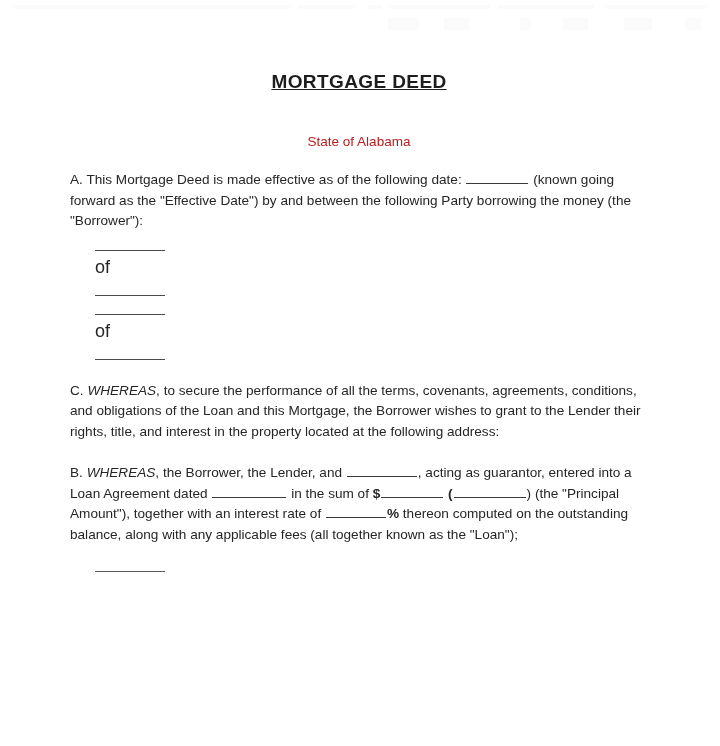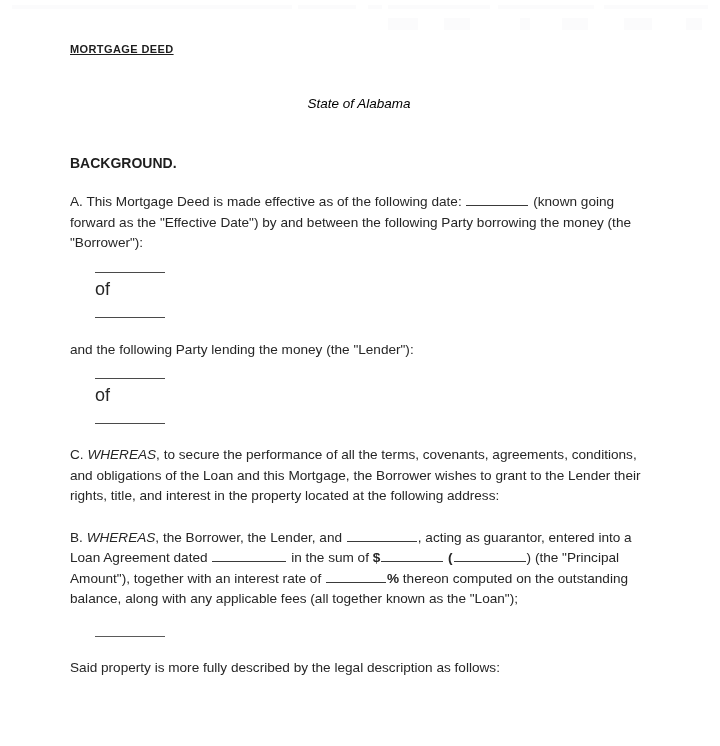--- a/index.html
+++ b/index.html
@@ -33,37 +33,36 @@
   }
 
   .doc-body {
     position: absolute;
     left: 70px;
     top: 0;
     width: 578px;
   }
 
   .doc-title {
-    text-align: left;
+    text-align: center;
     font-weight: bold;
-    font-size: 11px;
+    font-size: 19px;
     letter-spacing: 0.4px;
     text-decoration: underline;
     margin: 0;
-    padding-top: 43px;
+    padding-top: 71px;
     color: #1d1d1d;
   }
 
   .doc-subtitle {
     text-align: center;
-    font-style: italic;
     font-size: 13.5px;
     margin: 0;
     padding-top: 41px;
-    color: #000000;
+    color: #b91c1c;
   }
 
   .section-heading {
     font-weight: bold;
     font-size: 14px;
     margin: 0;
     padding-top: 44px;
     color: #1d1d1d;
   }
 
@@ -143,36 +142,34 @@
     <i style="left:624px; top:18px; width:28px;  height:12px;"></i>
     <i style="left:686px; top:18px; width:16px;  height:12px;"></i>
   </div>
 
   <div class="doc-body">
 
     <h1 class="doc-title">MORTGAGE DEED</h1>
 
     <p class="doc-subtitle">State of Alabama</p>
 
-    <h2 class="section-heading">BACKGROUND.</h2>
 
     <p class="para">
       <span>A.</span>
       <span>This Mortgage Deed is made effective as of the following date:</span>
       <span class="blank-inline w-date"></span>
       <span>(known going forward as the "Effective Date") by and between the following Party borrowing the money (the "Borrower"):</span>
     </p>
 
     <div class="party-block">
       <div class="rule first"></div>
       <div class="of-label">of</div>
       <div class="rule second"></div>
     </div>
 
-    <p class="para tight">and the following Party lending the money (the "Lender"):</p>
 
     <div class="party-block">
       <div class="rule first"></div>
       <div class="of-label">of</div>
       <div class="rule second"></div>
     </div>
 
     <p class="para">
       <span>C.</span>
       <span class="ital">WHEREAS</span><span>, to secure the performance of all the terms, covenants, agreements, conditions, and obligations of the Loan and this Mortgage, the Borrower wishes to grant to the Lender their rights, title, and interest in the property located at the following address:</span>
@@ -187,16 +184,15 @@
       <span class="bold">$</span><span class="blank-inline w-amount"></span>
       <span class="bold">(</span><span class="blank-inline w-words"></span><span>) (the "Principal Amount"), together with an interest rate of</span>
       <span class="blank-inline w-rate"></span><span class="bold">%</span>
       <span>thereon computed on the outstanding balance, along with any applicable fees (all together known as the "Loan");</span>
     </p>
 
     <div class="address-block">
       <div class="rule"></div>
     </div>
 
-    <p class="para">Said property is more fully described by the legal description as follows:</p>
 
   </div>
 </div>
 
 </body></html>

